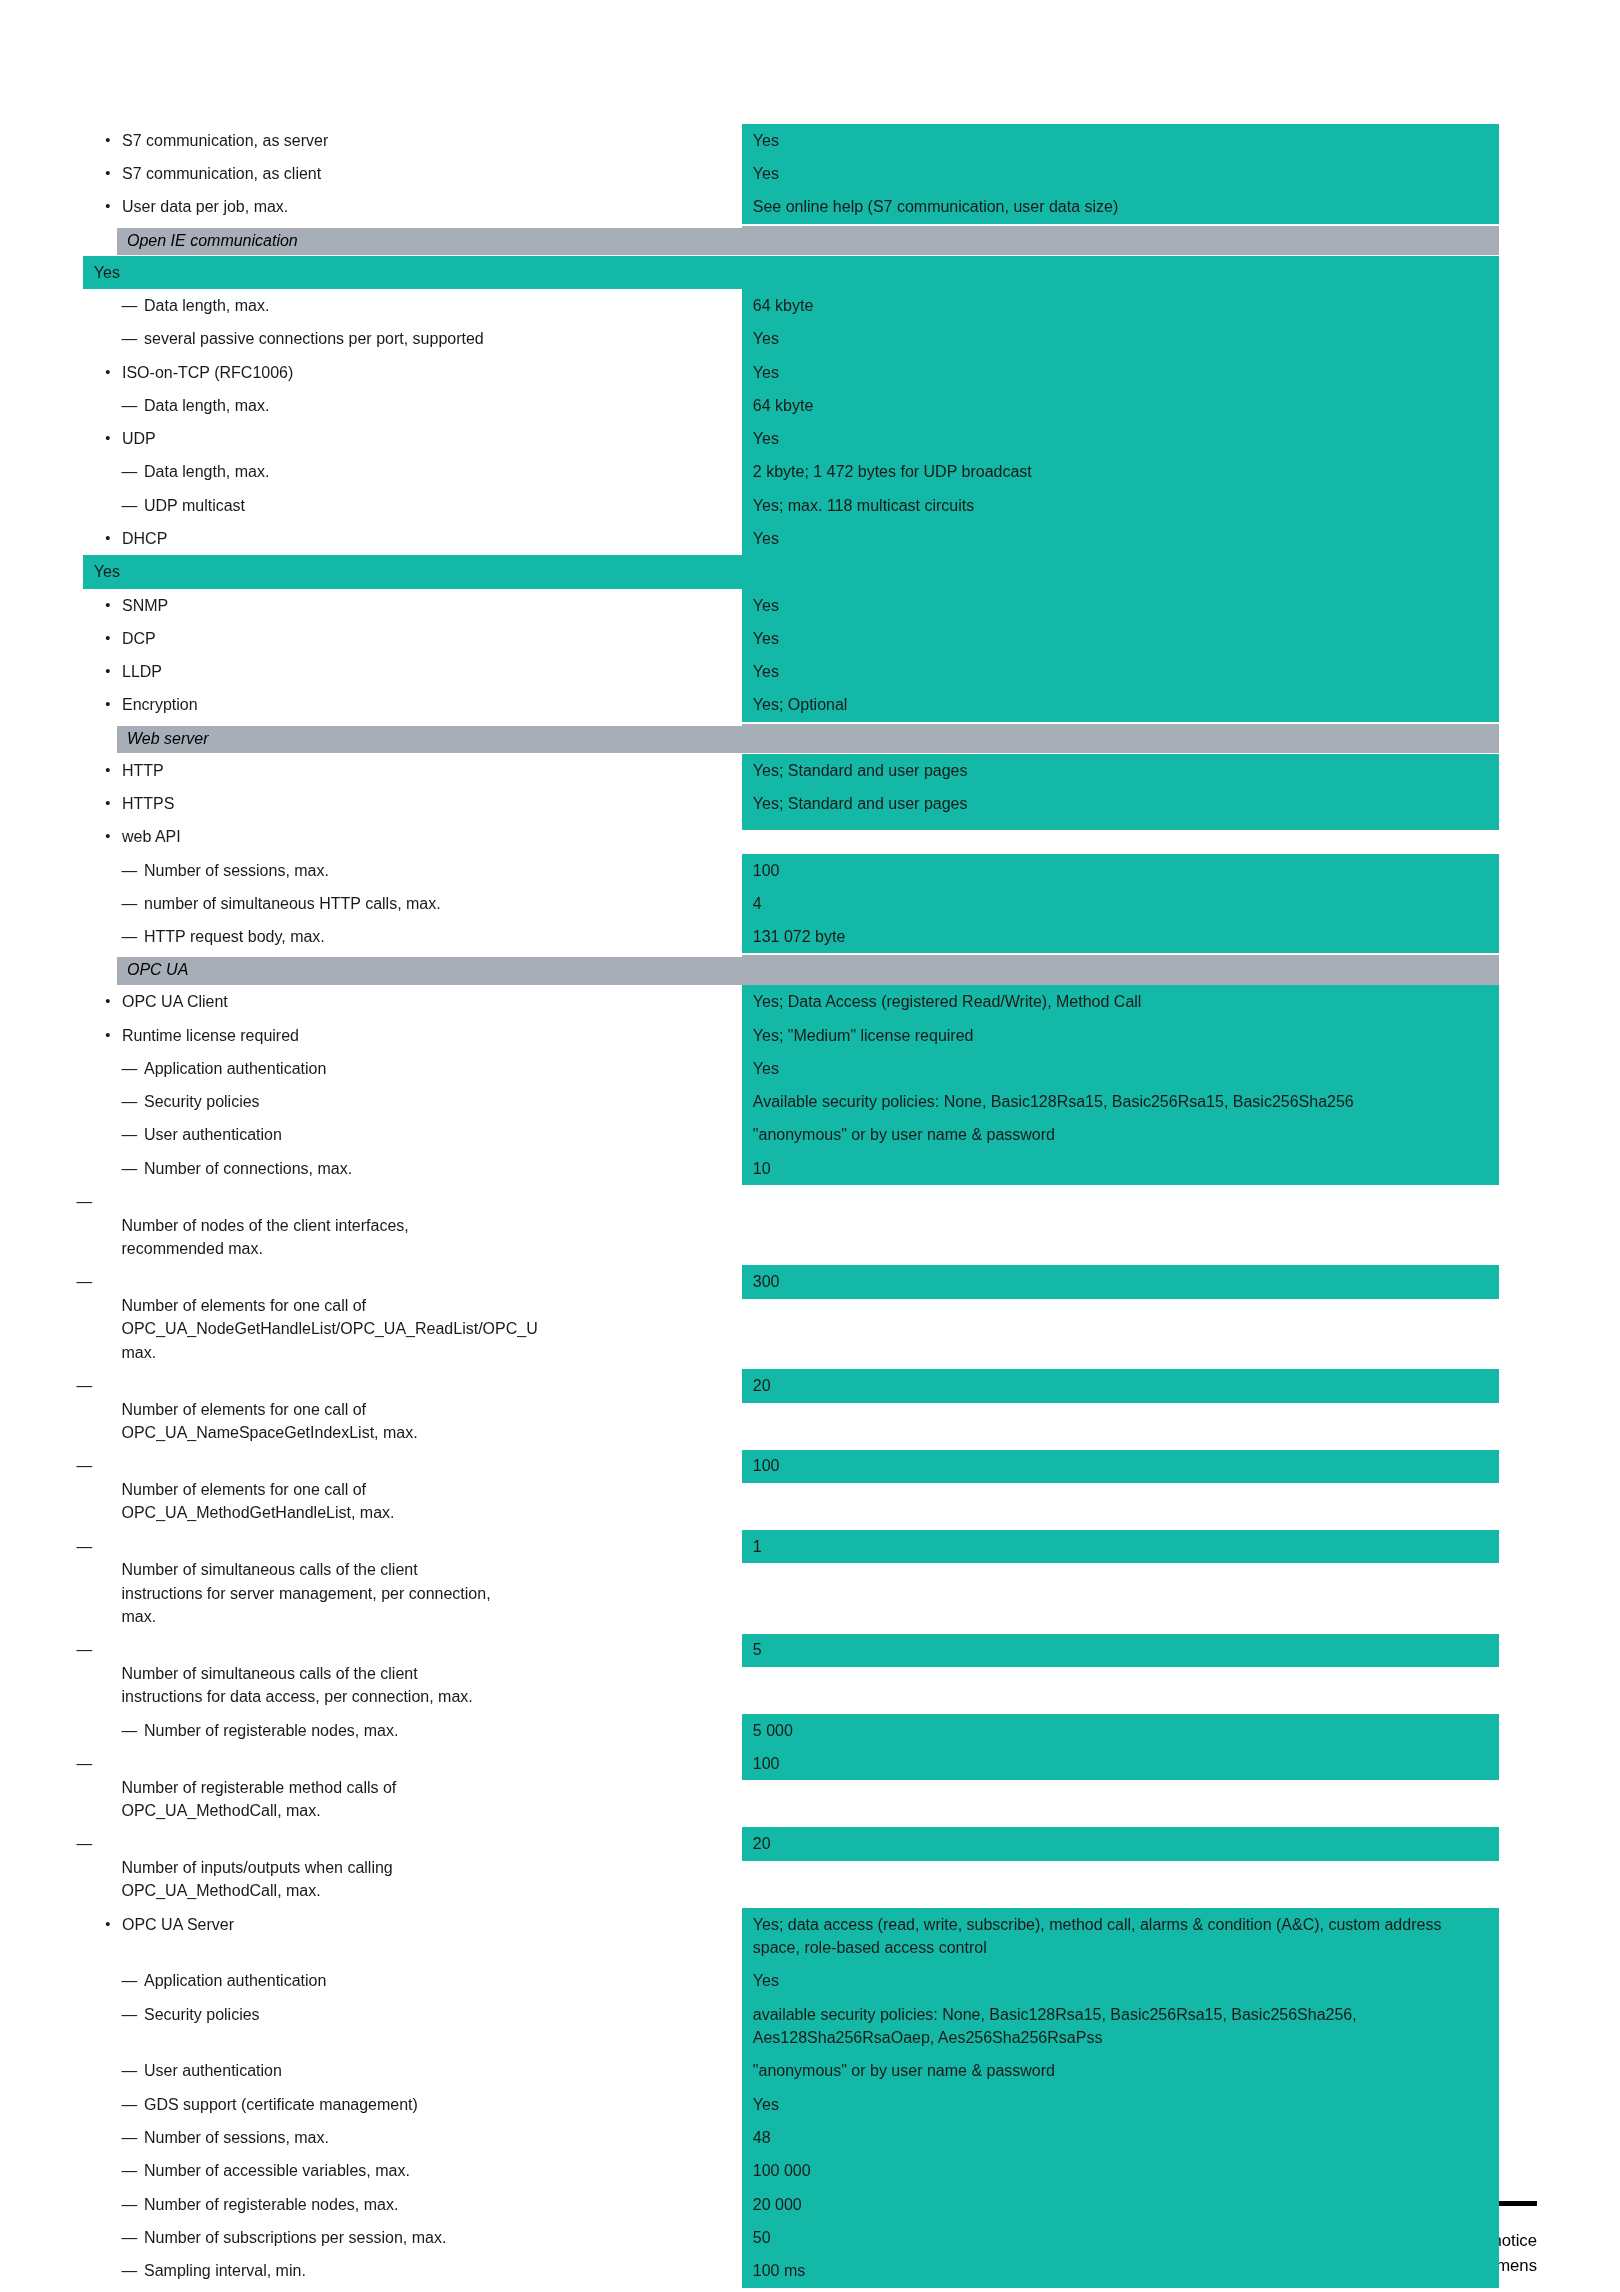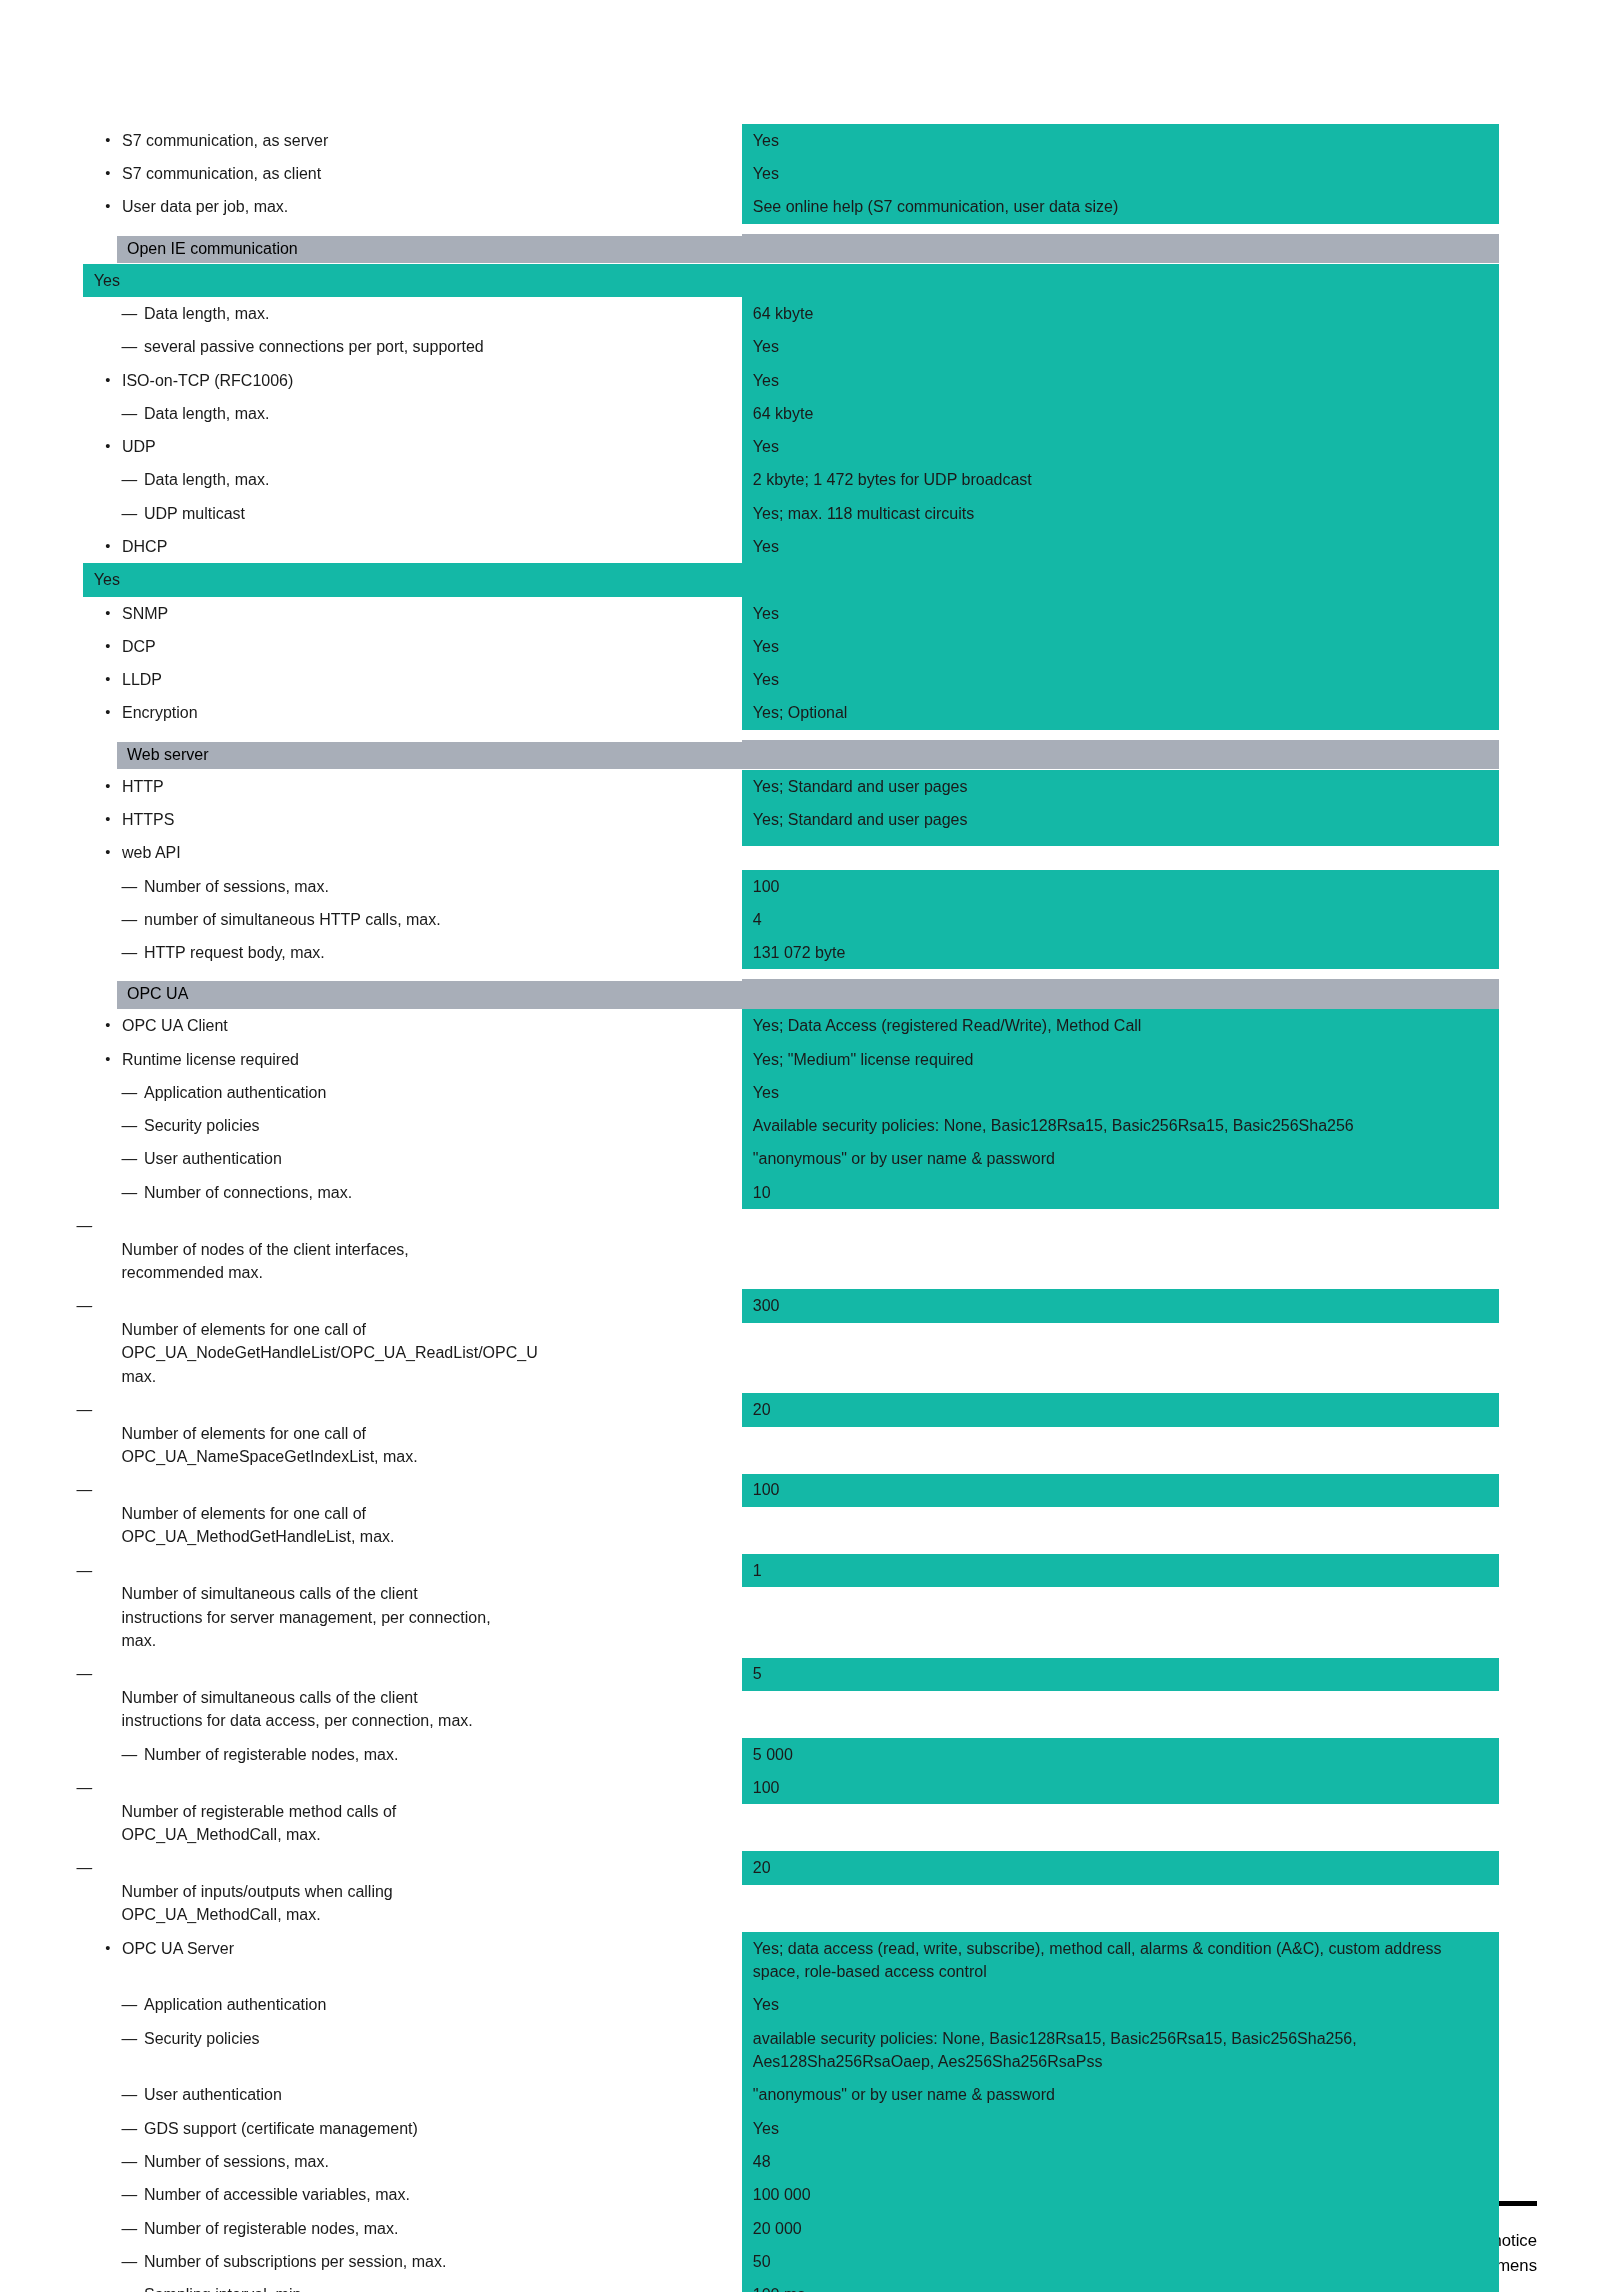--- a/index.html
+++ b/index.html
@@ -96,21 +96,22 @@
   .row.overflow .cell-label {
     width: 659px;
     min-width: 659px;
     overflow: visible;
   }
 
   
   .section {
     position: relative;
     height: 29px;
-    margin: 10px 0 1px 0;
+    margin: 2px 0 1px 0;
+    font-style: italic;
   }
   .section .band {
     position: absolute;
     left: 34px;
     top: 0;
     width: 1382px;
     height: 27.4px;
     background: #a8aeb8;
     border-top: 2px solid #ffffff;
   }

